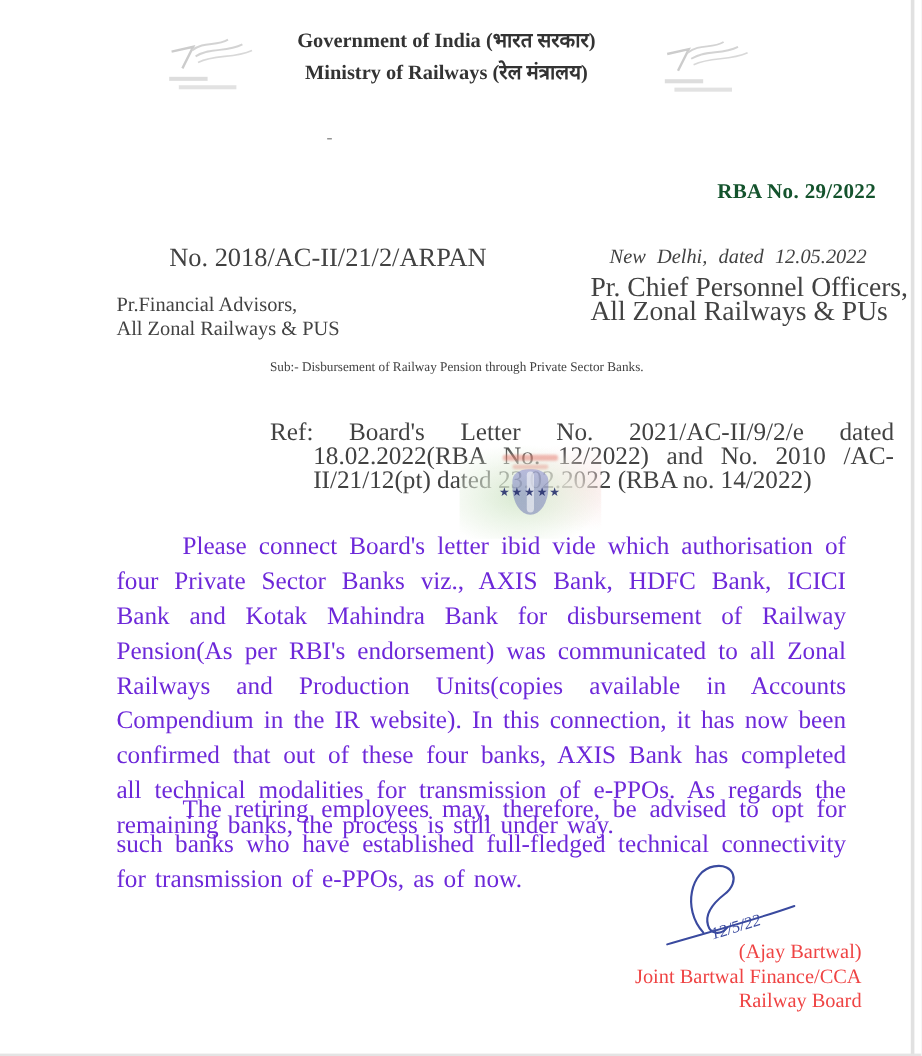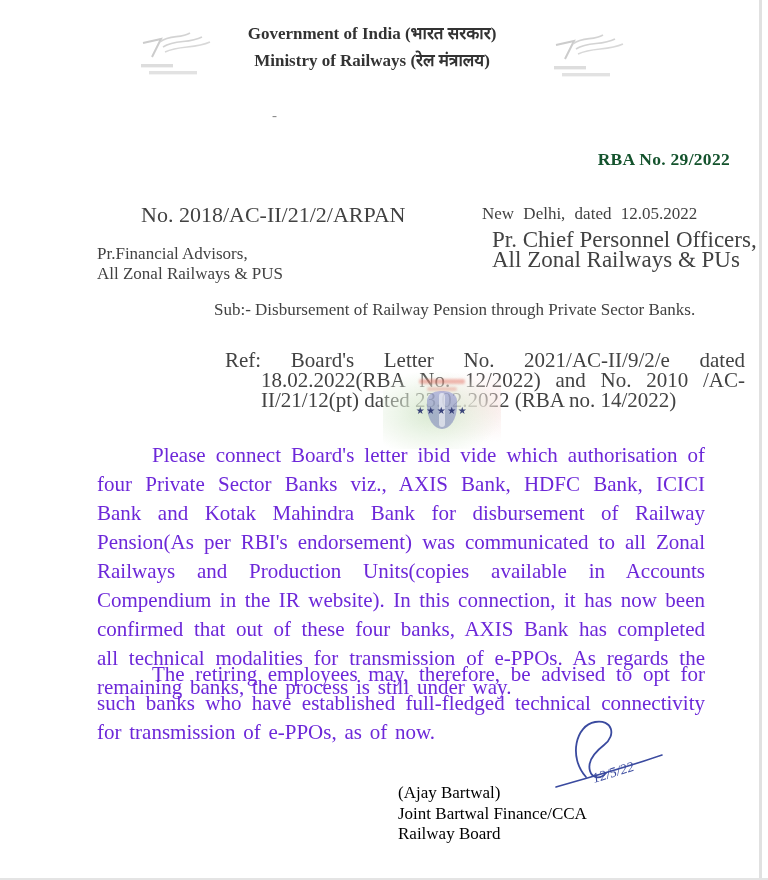--- a/index.html
+++ b/index.html
@@ -12,35 +12,35 @@
   
   .hdr{top:20px;left:0;width:744px;text-align:center;font-weight:bold;
        font-size:17px;line-height:27px;color:#333;}
   .hdr .hi{font-weight:bold;}
   
   .logo{opacity:.5;}
   
   .rba{top:149px;right:38px;font-weight:bold;font-size:17.5px;color:#14532d;letter-spacing:.3px;}
   
   .fileno{top:202px;left:97px;font-size:22px;margin-left:44px;}
-  .placedate{top:204px;left:482px;font-size:17px;word-spacing:5px;}
+  .placedate{top:204px;left:508px;font-size:17px;word-spacing:5px;font-style:italic;}
   .addr-left{top:244px;left:97px;font-size:17px;line-height:19.5px;}
   .addr-right{top:230px;left:492px;font-size:23px;line-height:19.5px;}
   
-  .sub{top:300px;left:214px;width:482px;font-size:17px;}
+  .sub{top:300px;left:225px;width:482px;font-size:11px;}
   .ref{top:350px;left:225px;width:484px;font-size:21px;line-height:20px;
        text-indent:-36px;padding-left:36px;text-align:justify;}
   
   .para{left:97px;width:608px;font-size:21px;line-height:29px;
         text-align:justify;text-indent:55px;word-spacing:2.5px;color:#6d28d9;}
   .p1{top:441px;}
   .p2{top:660px;}
   
-  .sig-block{top:783px;right:50px;width:320px;text-align:left;
-             font-size:17px;line-height:20.5px;color:#000000;}
+  .sig-block{top:783px;right:50px;width:320px;text-align:right;
+             font-size:17px;line-height:20.5px;color:#ef4444;}
   
   .wm{top:371px;left:383px;width:118px;height:78px;filter:blur(.4px);}
   .wm-bg{position:absolute;inset:0;
      background:
        radial-gradient(ellipse at 42% 55%, rgba(211,232,204,.85) 0%, rgba(228,240,222,.5) 45%, rgba(255,255,255,0) 72%),
        radial-gradient(ellipse at 82% 45%, rgba(248,224,222,.65) 0%, rgba(255,255,255,0) 60%);}
   .wm-bar{position:absolute;border-radius:2px;background:rgba(226,96,80,.42);filter:blur(1px);}
   .wm-shield{position:absolute;left:50%;top:20px;transform:translateX(-50%);
      width:30px;height:38px;border-radius:15px 15px 17px 17px/11px 11px 26px 26px;
      background:linear-gradient(180deg, rgba(108,110,205,.42), rgba(62,72,160,.38));}

